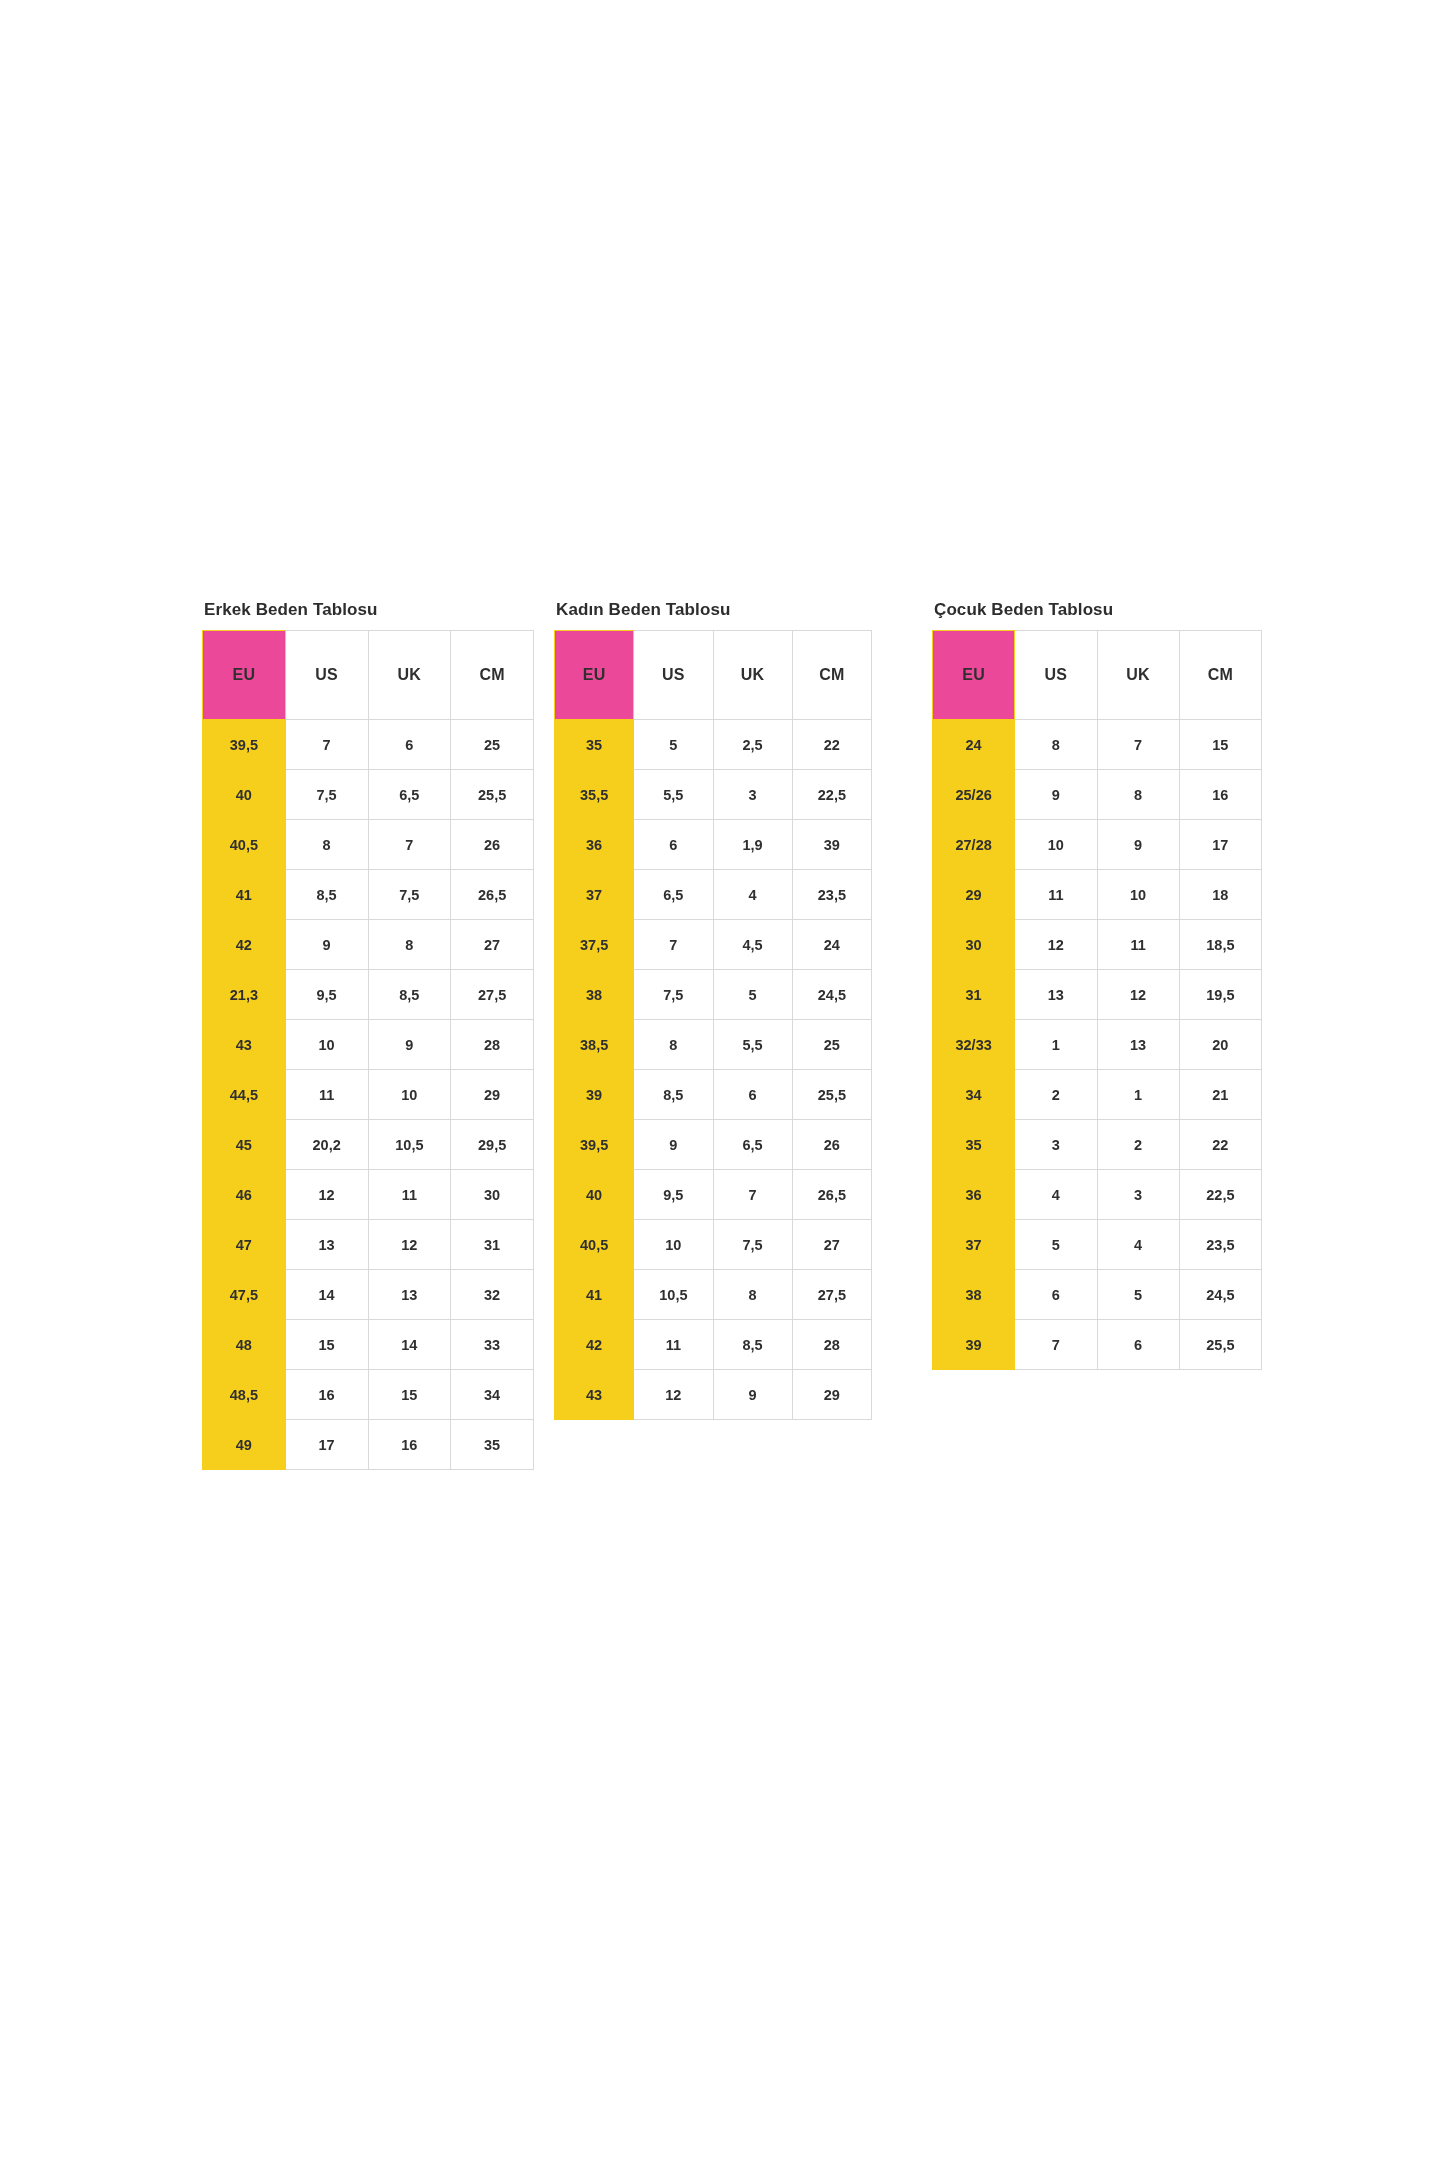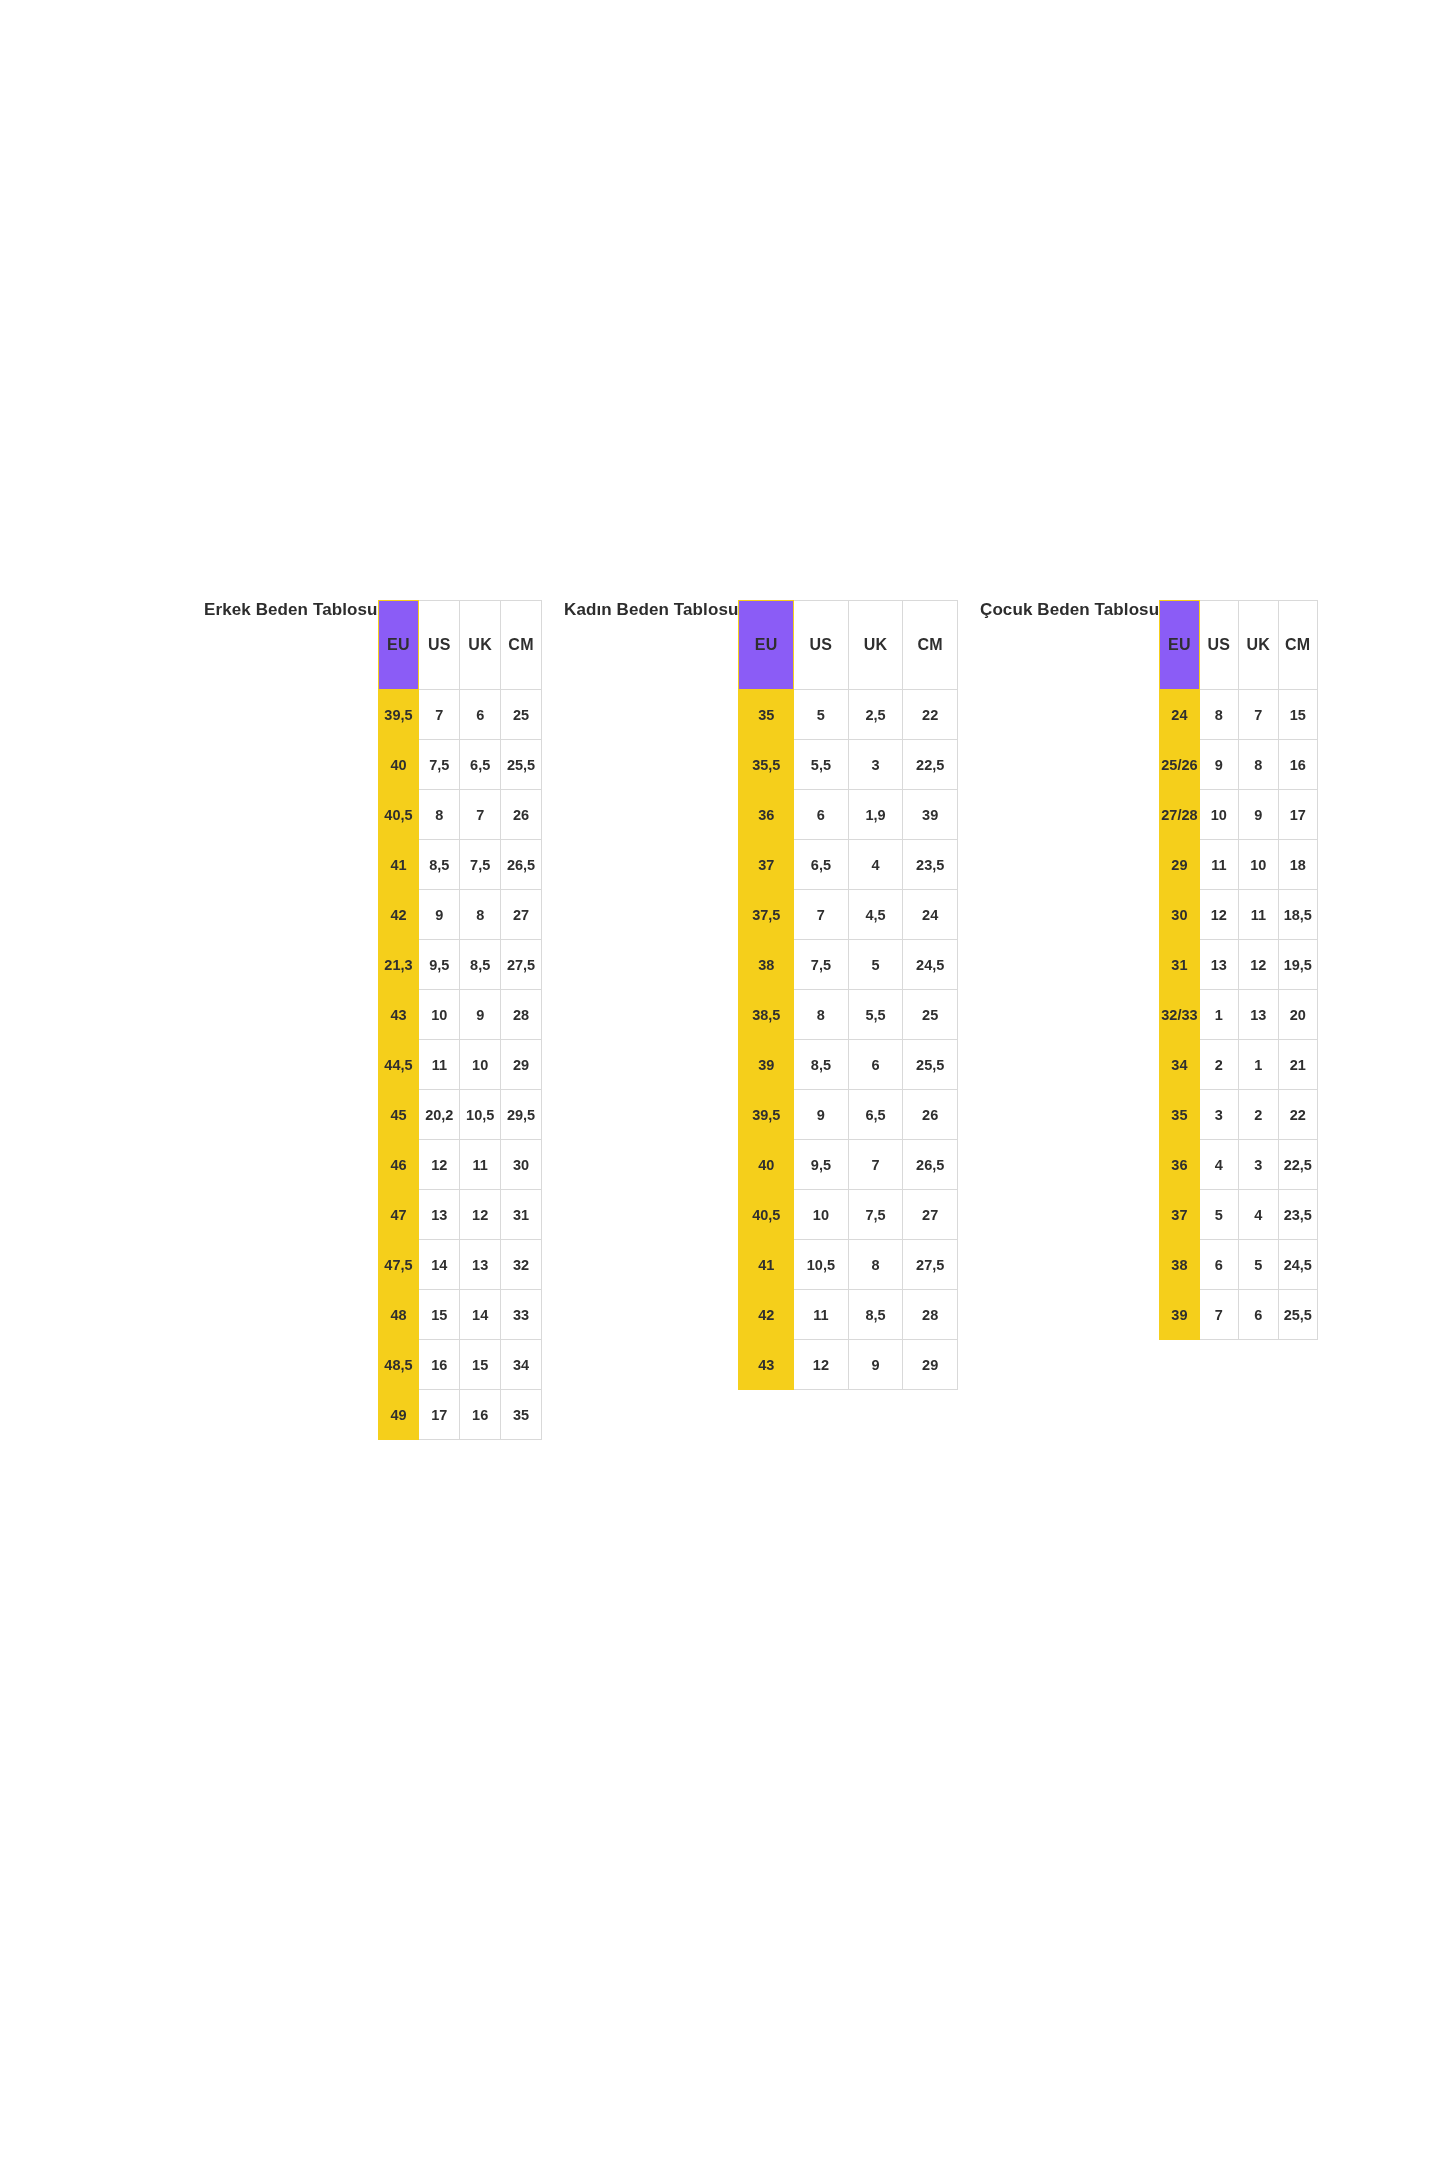--- a/index.html
+++ b/index.html
@@ -21,20 +21,21 @@
     left: 182px;
     top: 600px;
     width: 1080px;
     display: flex;
     align-items: flex-start;
     gap: 0;
   }
 
   .table-block {
     display: flex;
+    flex-direction: column;
     padding-left: 20px;
   }
   .table-block.men   { width: 340px; }
   .table-block.women { width: 396px; }
   .table-block.kids  { width: 340px; }
 
   .table-title {
     font-size: 17px;
     font-weight: 700;
     color: #2d2d2d;
@@ -66,21 +67,21 @@
   .size-table thead th {
     height: 88px;
     font-size: 16px;
     letter-spacing: 0.3px;
   }
   .size-table .eu-col {
     background: #f5cf1b;
     border-color: #f5cf1b;
   }
   .size-table thead th.eu-col {
-    background: #8b5cf6;
+    background: #ec4899;
   }
   .size-table td:not(.eu-col),
   .size-table th:not(.eu-col) {
     background: #ffffff;
   }
 </style>
 </head>
 <body>
 
 <div id="tables-area">

